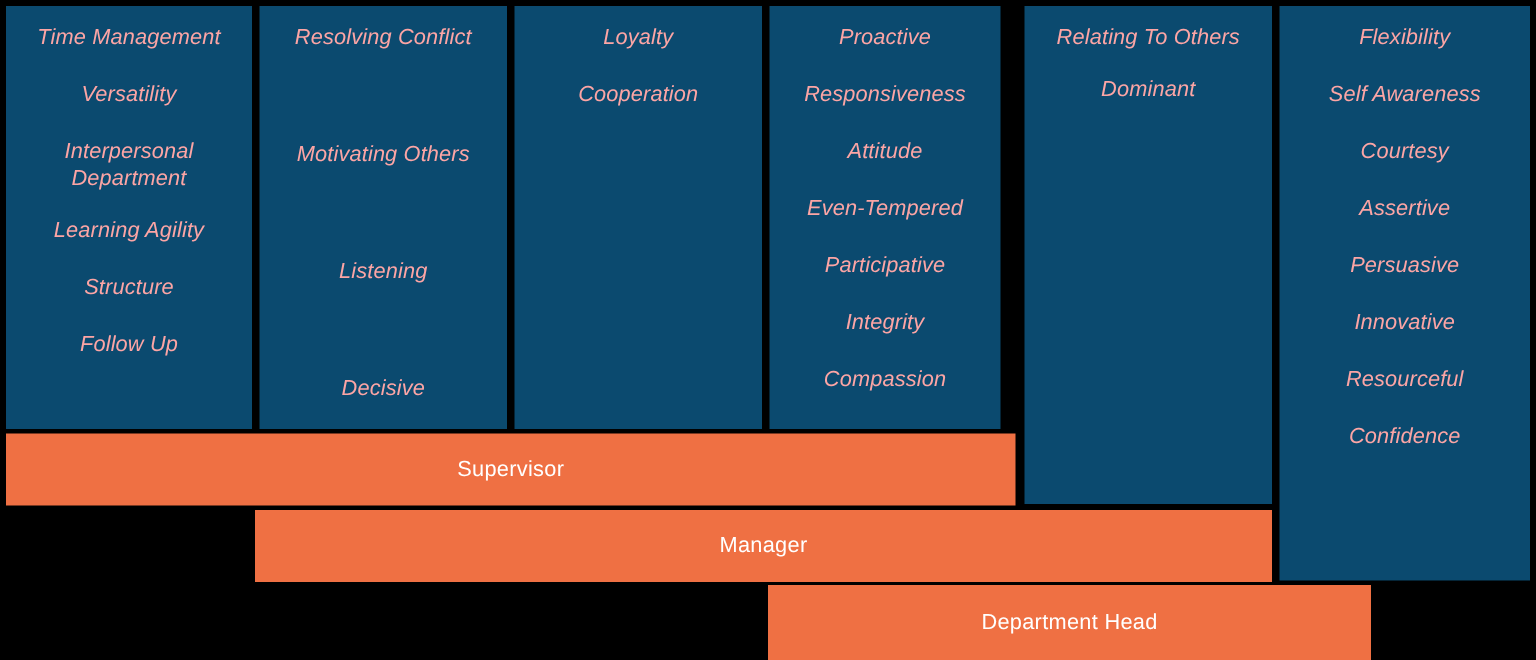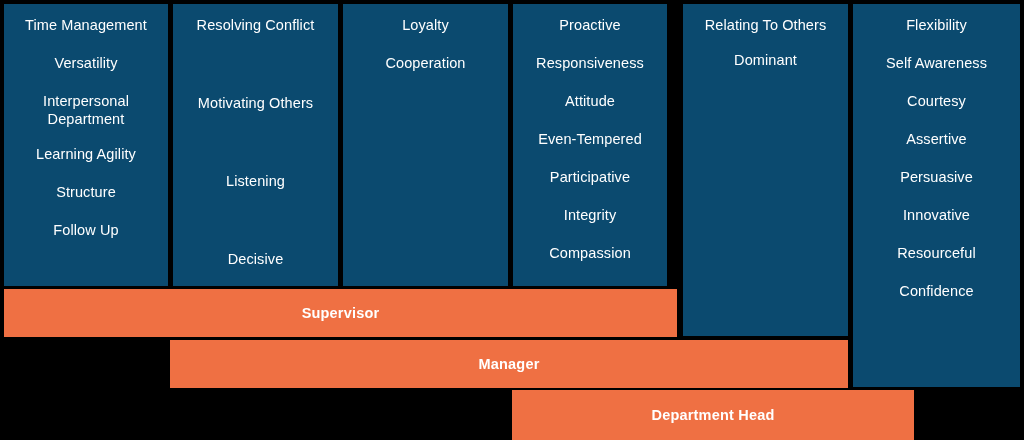--- a/index.html
+++ b/index.html
@@ -21,46 +21,47 @@
   .column {
     position: absolute;
     background: #0b4a6f;
     box-sizing: border-box;
     display: flex;
     flex-direction: column;
     align-items: center;
     padding-top: 12px;
   }
   .skill {
-    color: #ffffff;
+    color: #fca5a5;
     font-size: 14.5px;
     line-height: 18px;
     text-align: center;
     width: 100%;
     padding: 0 6px;
     box-sizing: border-box;
     margin-bottom: 20px;
     letter-spacing: 0.1px;
+    font-style: italic;
   }
   .skill.two-line {
     margin-bottom: 17px;
     text-align: center;
   }
   .bar {
     position: absolute;
     background: #ef7043;
     box-sizing: border-box;
     display: flex;
     align-items: center;
     justify-content: center;
   }
   .bar-label {
     color: #ffffff;
     font-size: 14.5px;
-    font-weight: bold;
+    font-weight: normal;
     letter-spacing: 0.2px;
     text-align: center;
   }
 </style>
 </head>
 <body>
 
 <div id="stage">
 
   <div class="column" style="left:4px; top:4px; width:164px; height:282px;">

